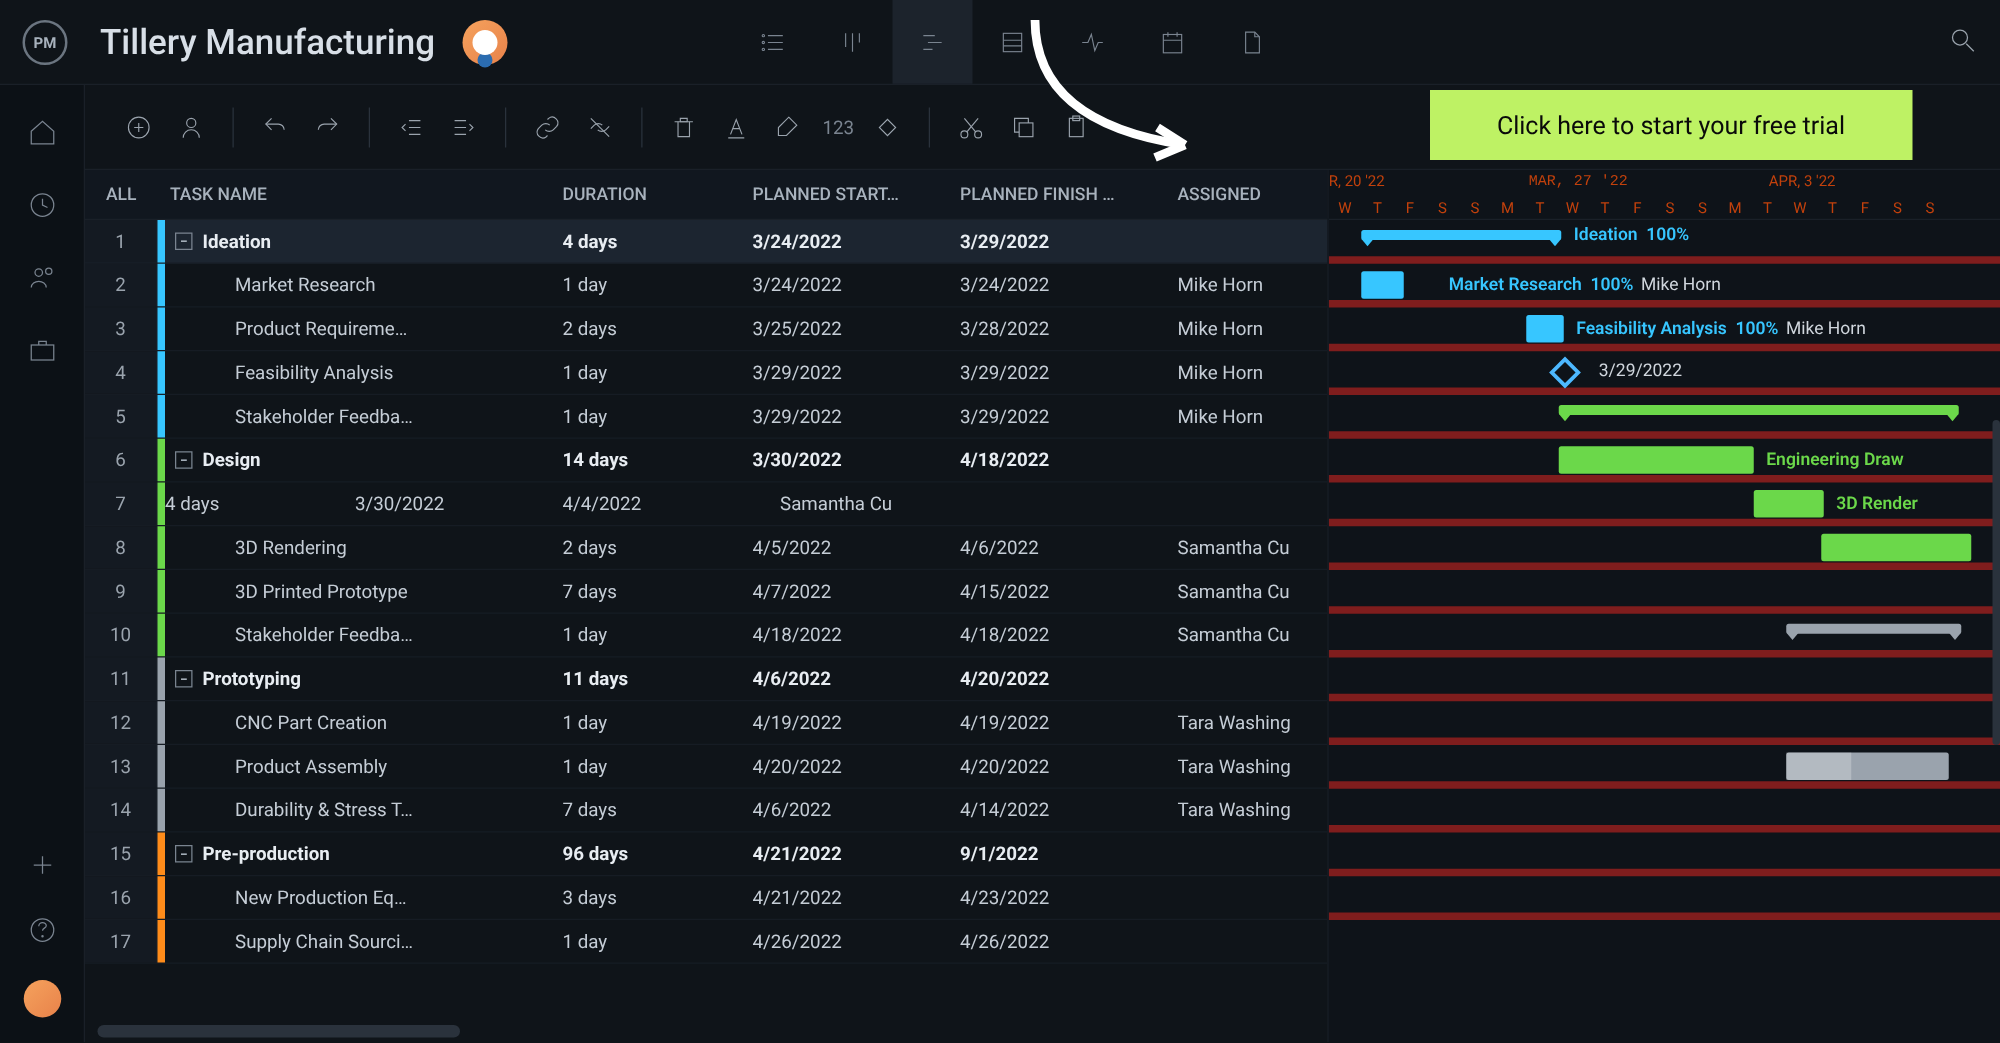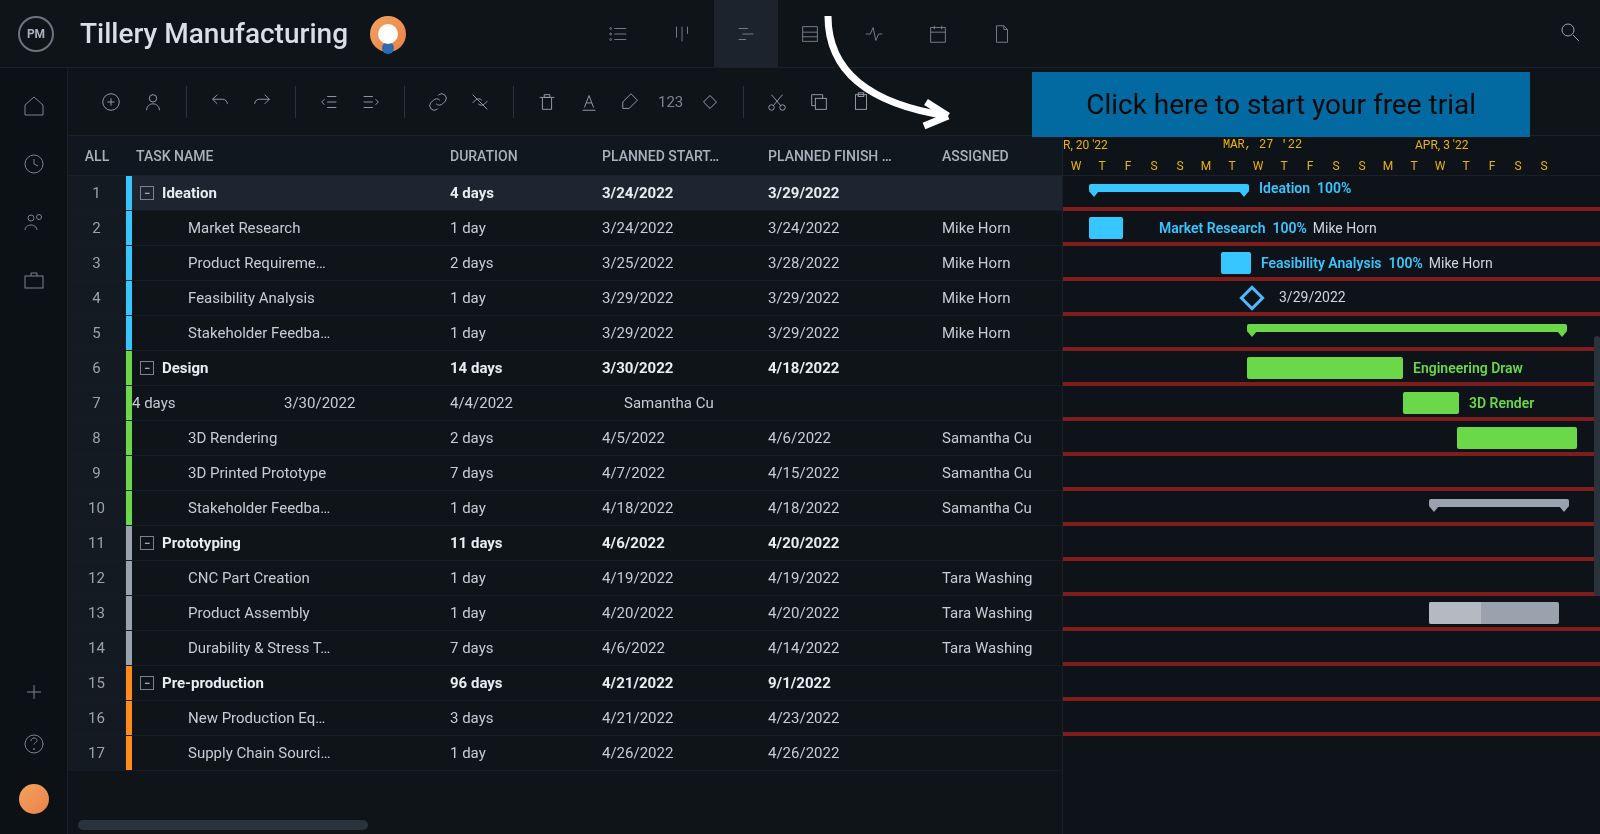--- a/index.html
+++ b/index.html
@@ -19,21 +19,21 @@
 .rail-icon{width:24px;height:24px;color:#7a8490;cursor:pointer}
 .rail-icon svg{width:100%;height:100%;stroke:currentColor;fill:none}
 .rail-bottom{margin-top:auto;margin-bottom:20px;display:flex;flex-direction:column;align-items:center;gap:28px}
 .rail-avatar{width:30px;height:30px;border-radius:50%;background:linear-gradient(135deg,#f5a25d,#e8824a)}
 .main-area{position:absolute;left:68px;top:68px;right:0;bottom:0;display:flex;flex-direction:column}
 .toolbar{height:68px;display:flex;align-items:center;padding:0 24px;gap:4px;border-bottom:1px solid #1a2028;position:relative}
 .tb-btn{width:38px;height:38px;display:flex;align-items:center;justify-content:center;cursor:pointer;color:#9aa3ad;border-radius:4px}
 .tb-btn svg{width:22px;height:22px;stroke:currentColor;fill:none}
 .tb-div{width:1px;height:32px;background:#2a323c;margin:0 10px}
 .tb-text{color:#7a8490;font-size:15px;padding:0 4px}
-.cta-banner{position:absolute;right:70px;top:4px;background:#0369a1;color:#0a0a0a;font-size:28px;font-weight:400;padding:16px 54px;z-index:5}
+.cta-banner{position:absolute;right:70px;top:4px;background:#bef264;color:#0a0a0a;font-size:20px;font-weight:400;padding:16px 54px;z-index:5}
 .arrow-overlay{position:absolute;left:700px;top:-60px;z-index:6;pointer-events:none}
 .content-split{flex:1;display:flex;overflow:hidden}
 .table-pane{width:995px;display:flex;flex-direction:column;overflow:hidden;border-right:1px solid #1a2028}
 .tbl-header{display:flex;height:40px;align-items:center;background:#11171f;border-bottom:1px solid #1a2028;font-size:14px;color:#a8b2bd;font-weight:500}
 .col-idx{width:58px;text-align:center}
 .col-name{width:324px;padding-left:10px}
 .col-dur{width:152px}
 .col-start{width:166px}
 .col-finish{width:174px}
 .col-assign{width:120px}
@@ -44,26 +44,26 @@
 .row-idx{width:58px;text-align:center;color:#9aa3ad;font-weight:400;background:#141a22;height:100%;display:flex;align-items:center;justify-content:center;border-right:1px solid #1a2028}
 .row-stripe{width:6px;height:100%}
 .row-name{width:318px;padding-left:8px;display:flex;align-items:center;gap:8px;white-space:nowrap;overflow:hidden;text-overflow:ellipsis}
 .expand-box{width:14px;height:14px;border:1px solid #7a8490;display:flex;align-items:center;justify-content:center;font-size:11px;color:#a8b2bd;cursor:pointer;flex-shrink:0}
 .child-indent{padding-left:48px}
 .row-dur{width:152px}
 .row-start{width:166px}
 .row-finish{width:174px}
 .row-assign{width:120px;white-space:nowrap;overflow:hidden;text-overflow:ellipsis}
 .gantt-pane{flex:1;overflow:hidden;position:relative;background:#0e1319}
-.gantt-header{height:40px;border-bottom:1px solid #1a2028;position:relative;font-size:12px;color:#eab308}
+.gantt-header{height:40px;border-bottom:1px solid #1a2028;position:relative;font-size:12px;color:#c2410c}
 .gh-month{position:absolute;top:2px;font-size:12px}
 .gh-days{position:absolute;bottom:2px;left:0;right:0;display:flex}
 .gh-day{width:26px;text-align:center}
 .gantt-body{position:relative}
-.gantt-row{height:35px;position:relative;border-bottom:4px solid #7f1d1d}
+.gantt-row{height:35px;position:relative;border-bottom:6px solid #7f1d1d}
 .gbar{position:absolute;height:22px;top:6px;border-radius:2px}
 .gbar.summary{height:8px;top:8px}
 .gbar.summary::before,.gbar.summary::after{content:"";position:absolute;width:0;height:0;border-left:5px solid transparent;border-right:5px solid transparent;bottom:-5px}
 .gbar.summary::before{left:0;border-top:6px solid currentColor}
 .gbar.summary::after{right:0;border-top:6px solid currentColor}
 .gbar-label{position:absolute;left:100%;top:50%;transform:translateY(-50%);white-space:nowrap;margin-left:10px;font-size:14px;font-weight:600}
 .gbar-assignee{color:#d0d6dd;font-weight:400;margin-left:6px}
 .milestone{position:absolute;width:18px;height:18px;transform:rotate(45deg);top:8px;border:3px solid #4db8ff}
 .milestone-label{position:absolute;top:8px;white-space:nowrap;font-size:14px;color:#d0d6dd}
 .hscroll{position:absolute;bottom:4px;left:10px;width:290px;height:10px;background:#2a323c;border-radius:5px}

